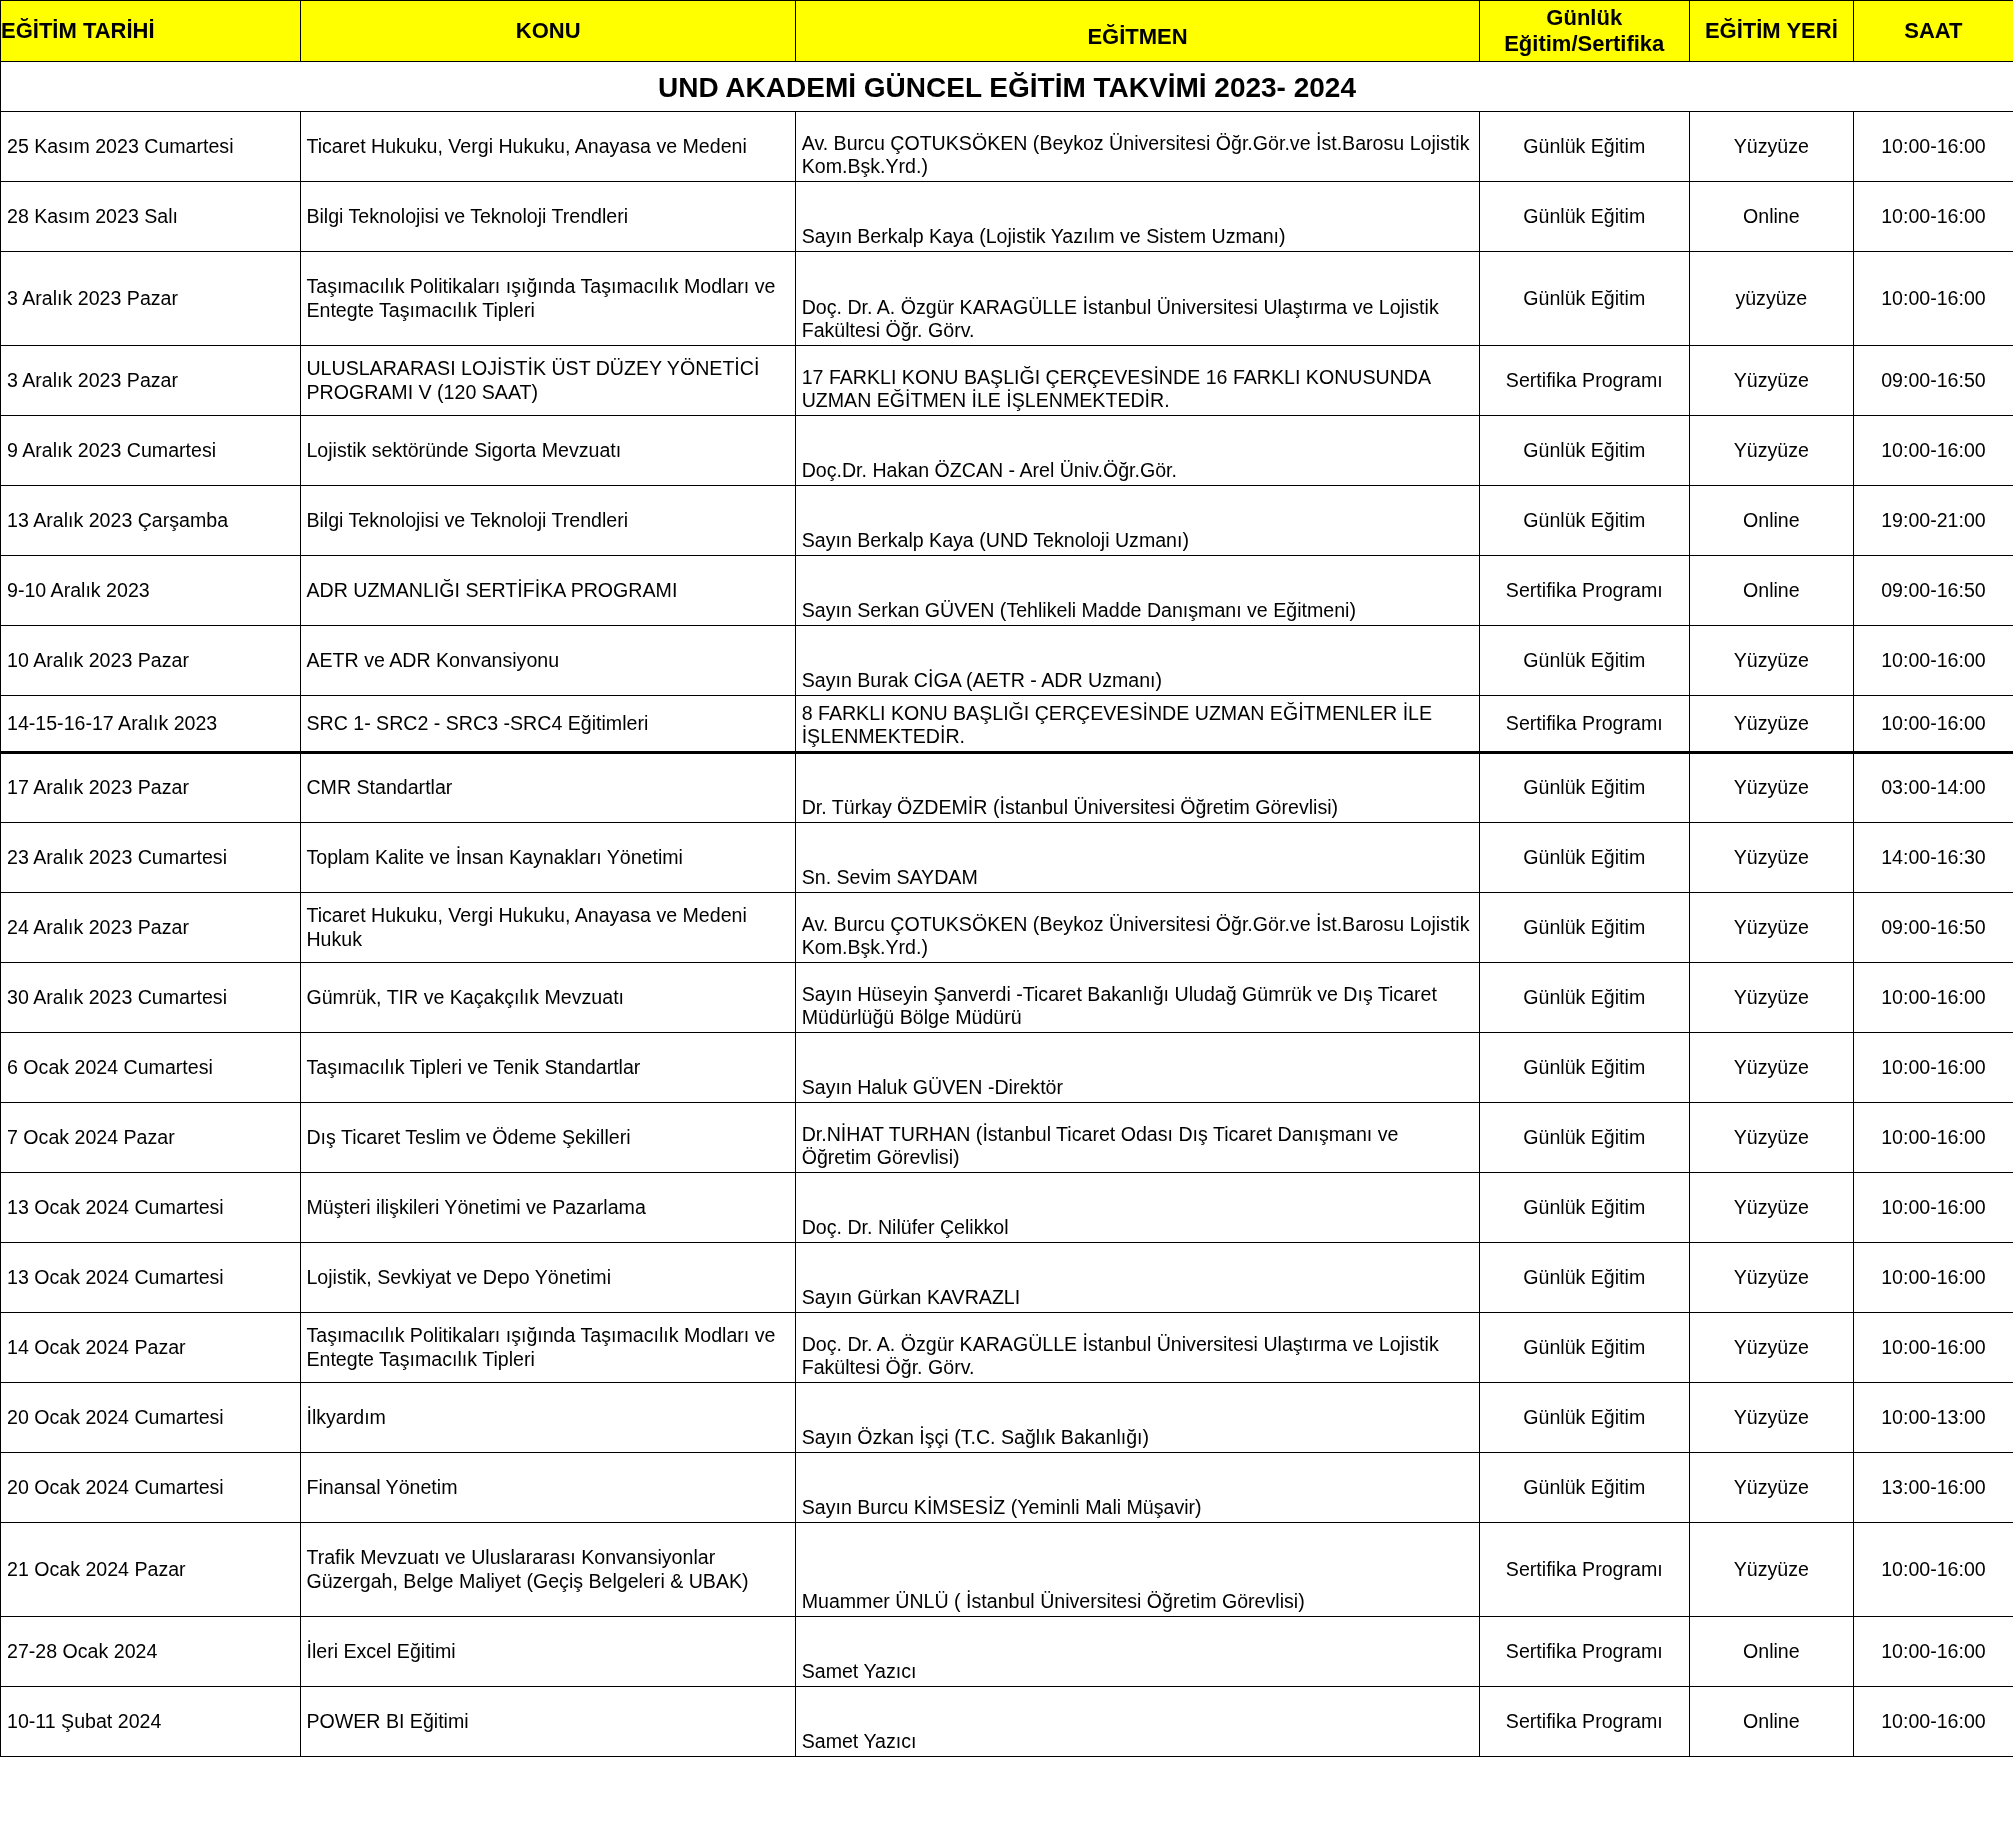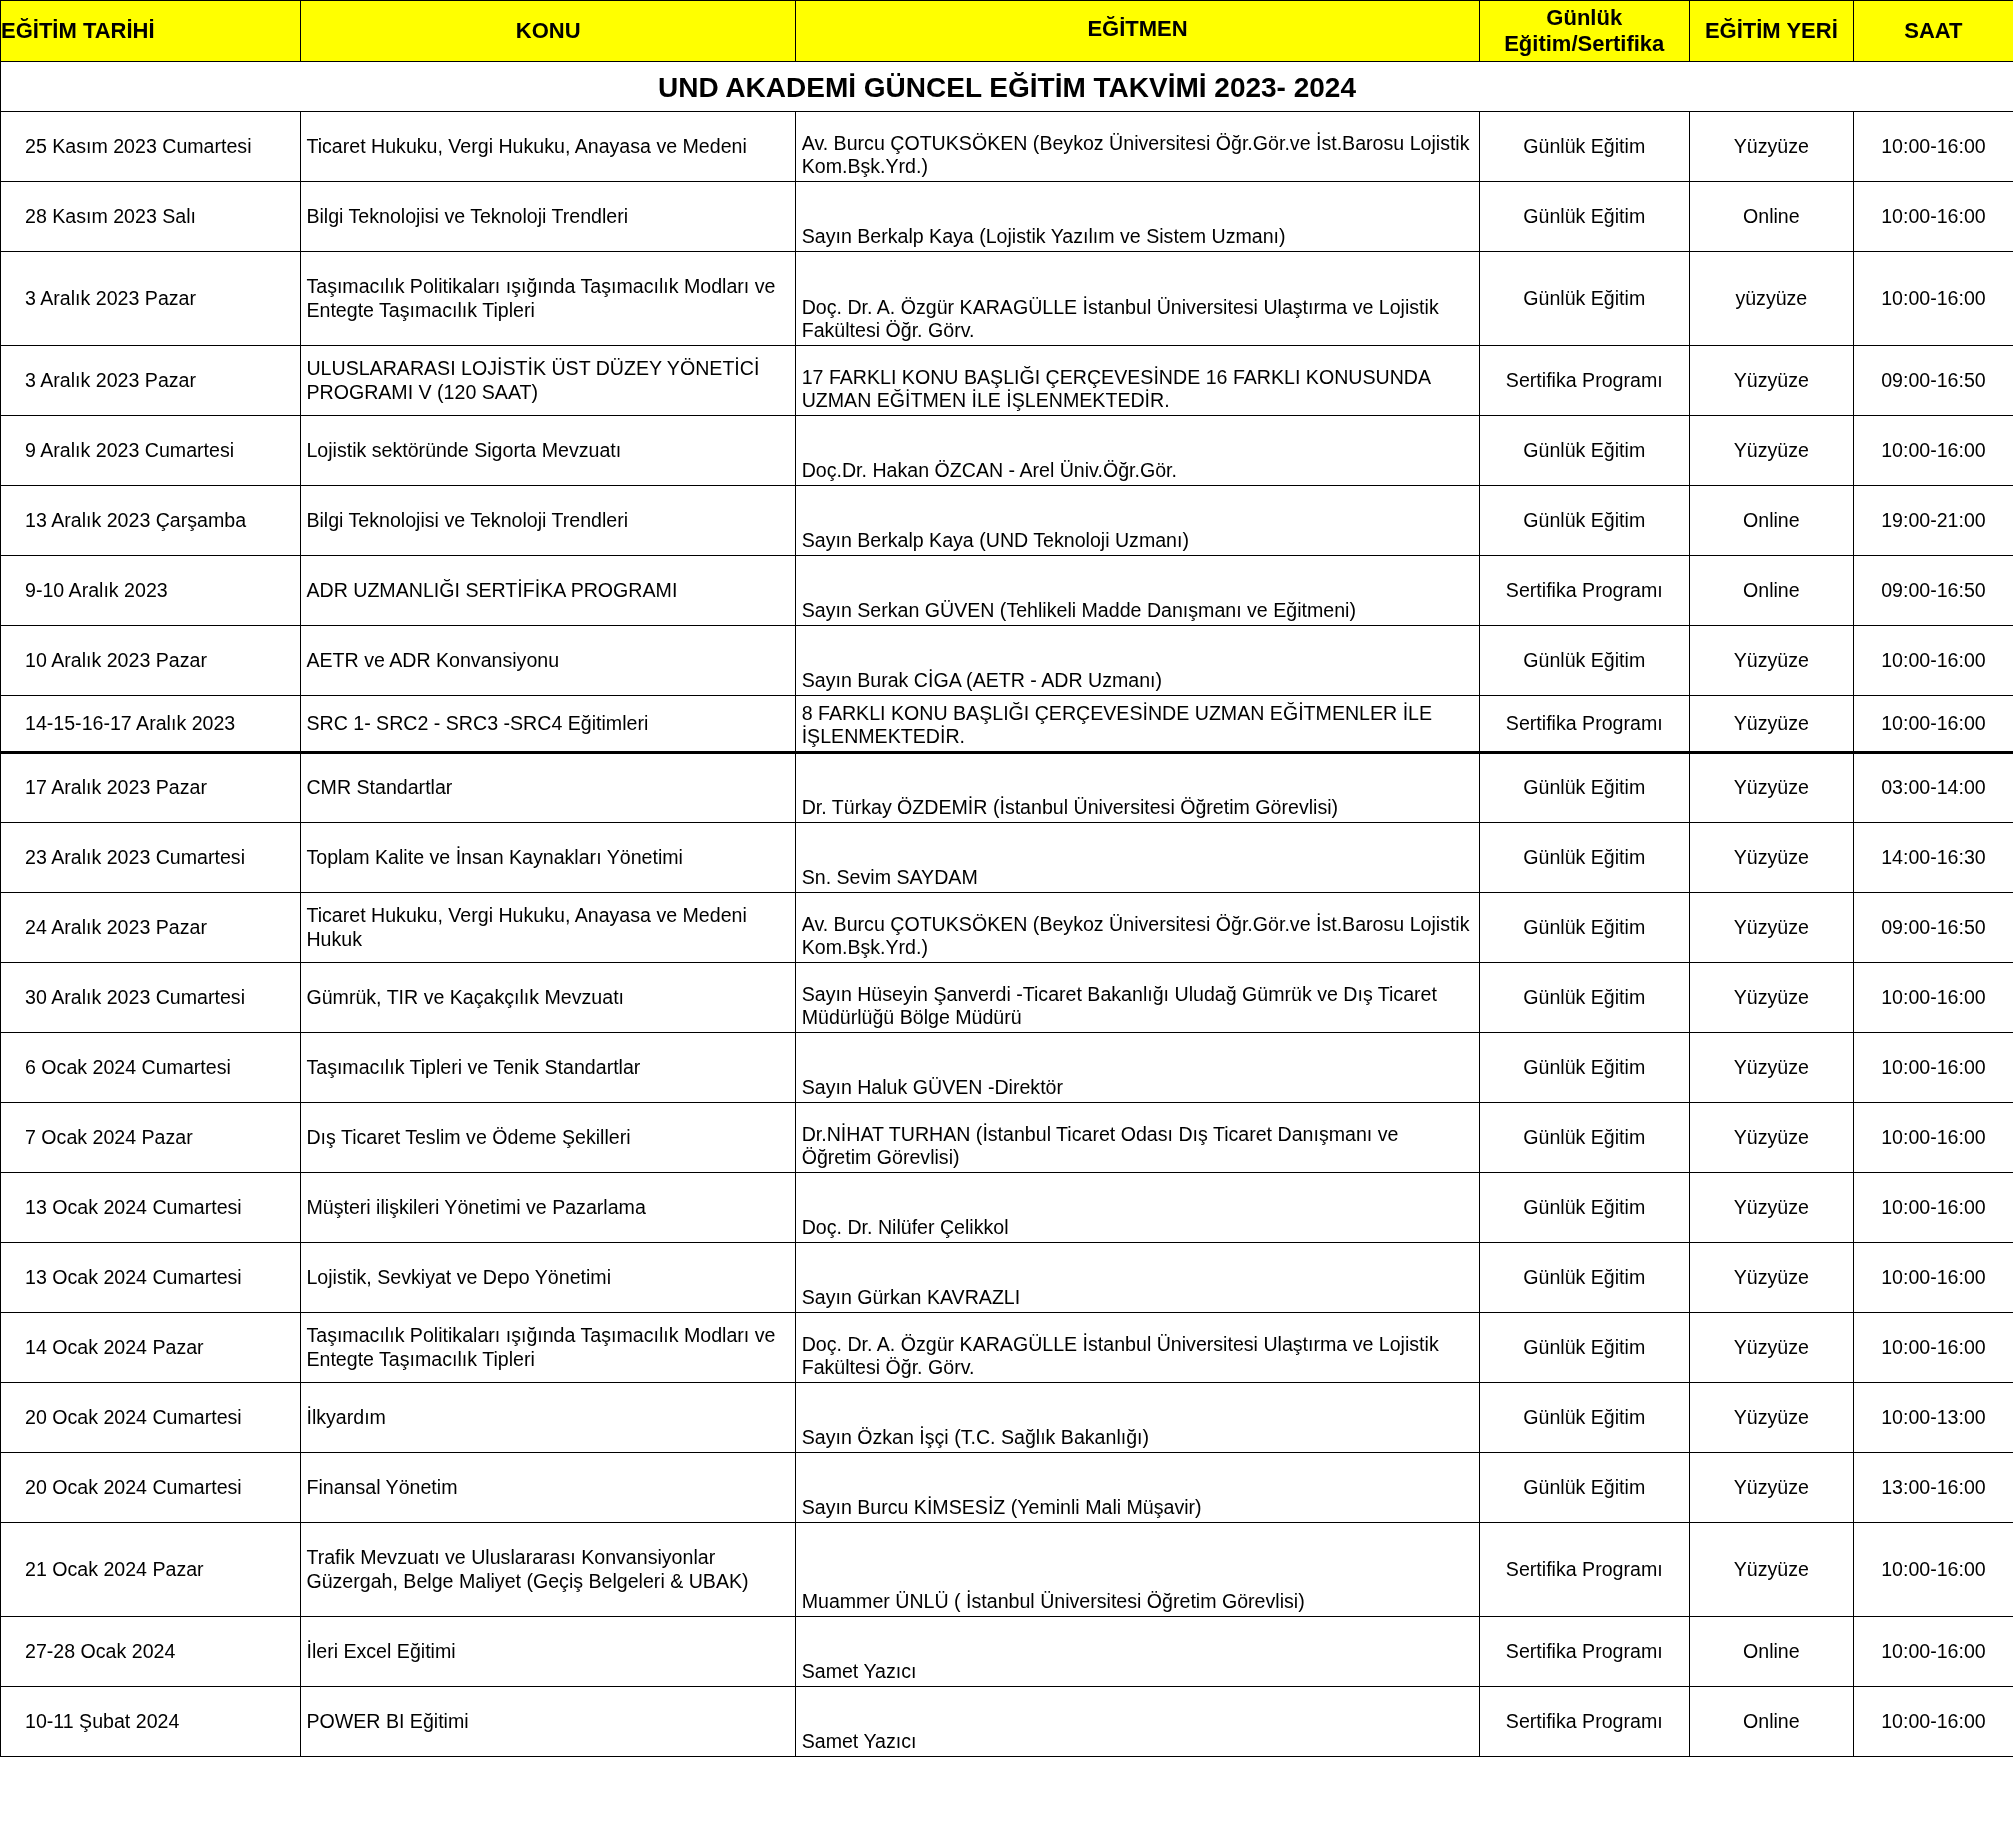--- a/index.html
+++ b/index.html
@@ -52,34 +52,34 @@
     vertical-align:middle;
     text-align:center;
     padding:1.8px 3.6px;
   }
   thead th.col-date{
     text-align:left;
     padding-left:0;
   }
   thead th.col-trainer{
     vertical-align:bottom;
-    padding-bottom:19px;
+    padding-bottom:11px;
   }
 
   
   tbody td{
     font-size:19.6px;
     line-height:1.18;
     padding:1.8px 5.3px;
     vertical-align:middle;
     background:#ffffff;
   }
   tbody td.col-date{
     text-align:left;
-    padding-left:24px;
+    padding-left:6px;
   }
   tbody td.col-topic{
     text-align:left;
     padding-right:18px;
   }
   tbody td.col-trainer{
     text-align:left;
     vertical-align:bottom;
     padding-bottom:2.7px;
   }

